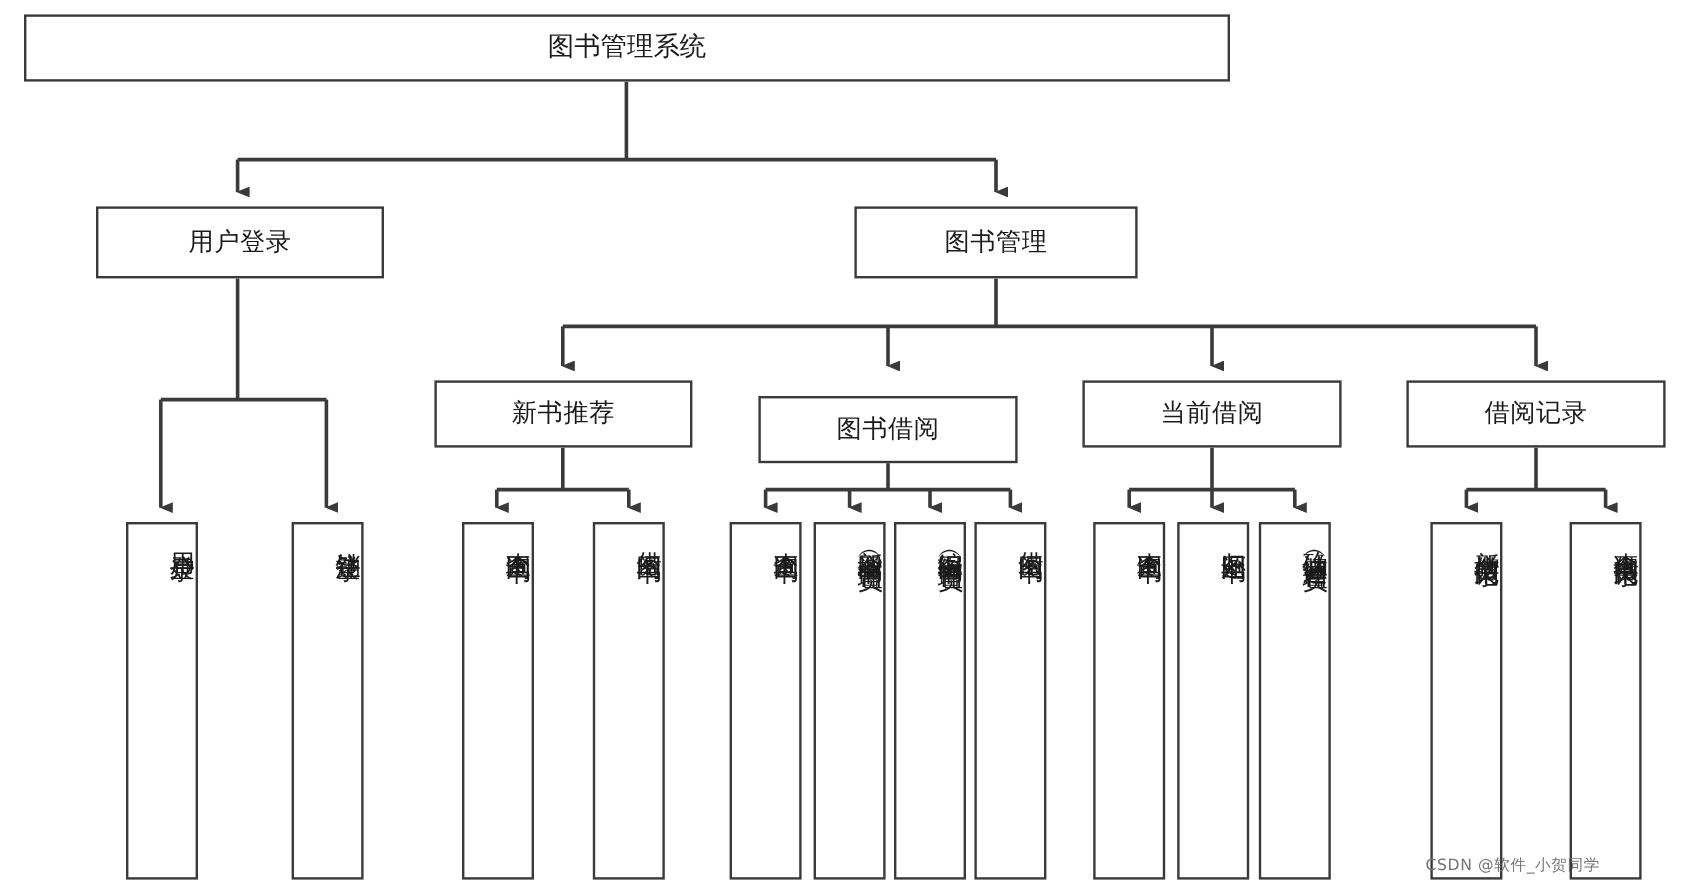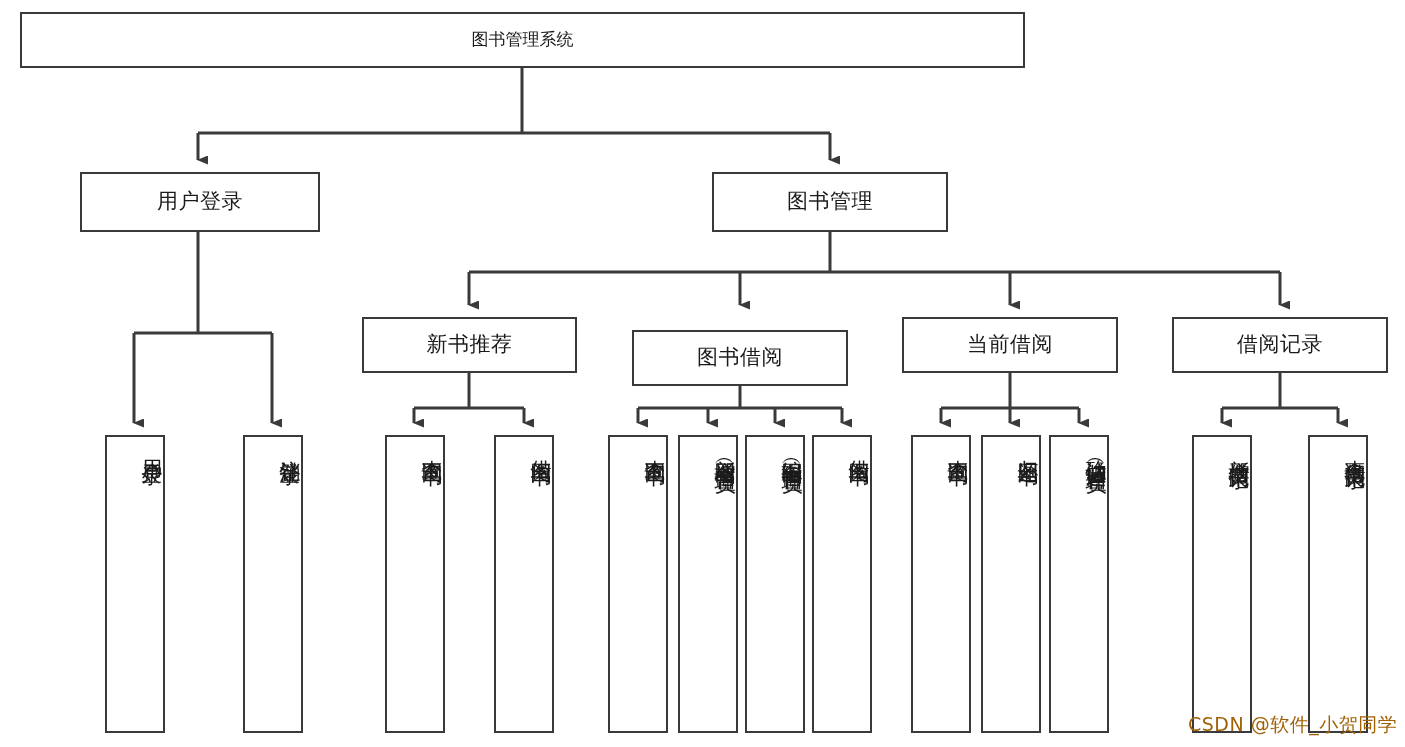--- a/index.html
+++ b/index.html
@@ -26,21 +26,21 @@
     align-items: center;
     justify-content: center;
     color: #1b1b1b;
     line-height: 1.12;
   }
   .node.h {
     font-size: 21px;
     letter-spacing: 0.5px;
   }
   .node.root {
-    font-size: 17px;
+    font-size: 22px;
   }
   .node.v {
     font-size: 21px;
     writing-mode: vertical-rl;
     text-orientation: upright;
     letter-spacing: 2px;
     padding: 6px 0;
     align-items: flex-start;
     justify-content: flex-start;
   }
@@ -49,22 +49,22 @@
     left: 0;
     top: 0;
     width: 1405px;
     height: 747px;
     pointer-events: none;
   }
   .watermark {
     position: absolute;
     left: 1188px;
     top: 712px;
-    font-size: 19px;
-    color: #a16207;
+    font-size: 13px;
+    color: #737373;
     white-space: nowrap;
     letter-spacing: 0.5px;
   }
 </style>
 </head>
 <body>
 
 <div id="canvas">
 
   <svg class="wires" viewBox="0 0 1405 747" xmlns="http://www.w3.org/2000/svg">

